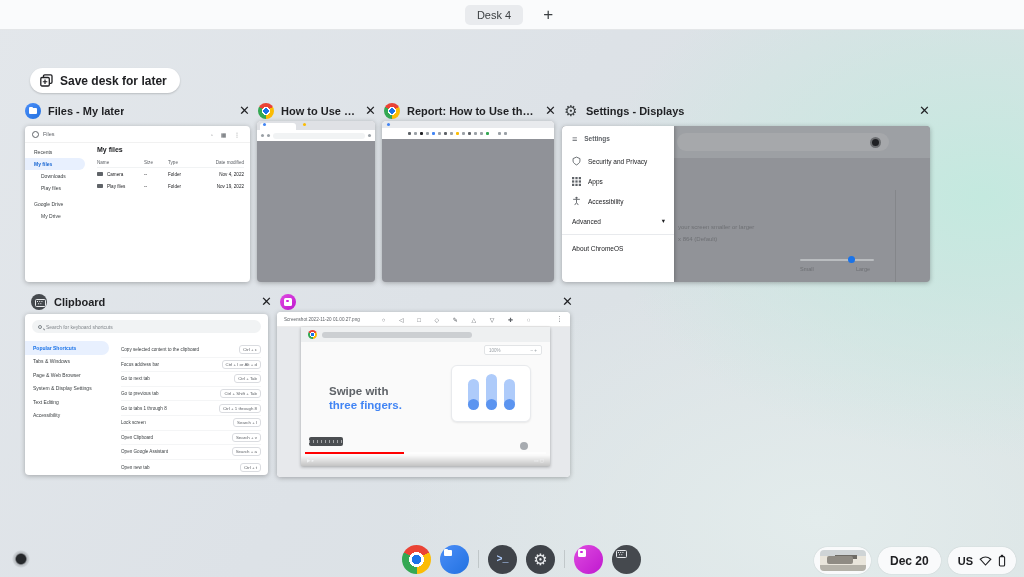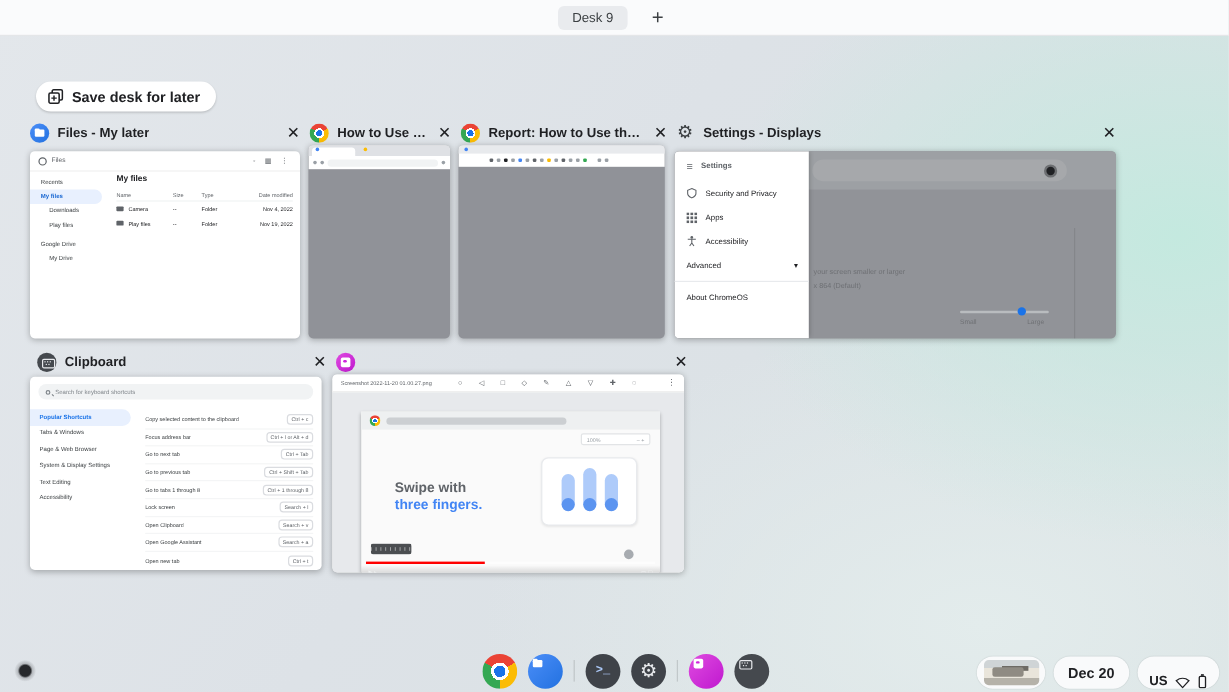--- a/index.html
+++ b/index.html
@@ -102,21 +102,21 @@
   .k-list{position:absolute;left:96px;top:29px;right:7px;}
   .k-row{height:14.6px;display:flex;align-items:center;justify-content:space-between;border-bottom:1px solid #f4f5f6;}
   .k-label{font-size:4.6px;color:#3c4043;white-space:nowrap;overflow:hidden;}
   .k-keys{font-size:4.4px;color:#5f6368;border:1px solid #dadce0;border-radius:3px;padding:1px 3px;white-space:nowrap;flex:none;margin-left:4px;}
   
   .g-toolbar{position:absolute;left:0;top:0;right:0;height:15px;background:#fff;display:flex;align-items:center;padding:0 7px;border-bottom:1px solid #ececec;}
   .g-fname{font-size:4.6px;color:#5f6368;width:78px;white-space:nowrap;overflow:hidden;}
   .g-ticons{flex:1;text-align:center;font-size:6px;color:#5f6368;letter-spacing:6px;}
   .g-more{font-size:7px;color:#5f6368;}
   .g-canvas{position:absolute;left:0;top:15px;right:0;bottom:0;background:#e7e9ec;}
-  .g-img{position:absolute;left:24px;top:16px;width:249px;height:139px;background:#fafafa;box-shadow:0 1px 3px rgba(0,0,0,.3);}
+  .g-img{position:absolute;left:24px;top:0;width:249px;height:139px;background:#fafafa;box-shadow:0 1px 3px rgba(0,0,0,.3);}
   .g-imgbar{position:absolute;left:0;top:0;right:0;height:15px;background:#eef0f1;display:flex;align-items:center;padding:0 7px;gap:5px;}
   .g-blur{height:6px;width:150px;background:#c6c9cd;border-radius:3px;opacity:.85;}
   .g-zoompill{position:absolute;right:8px;top:18px;width:58px;height:10px;background:#fff;border:1px solid #e2e4e6;border-radius:2px;display:flex;align-items:center;justify-content:space-between;padding:0 4px;font-size:4.5px;color:#9aa0a6;}
   .g-cap1{position:absolute;left:28px;top:58px;font-size:11.5px;font-weight:bold;color:#5f6368;}
   .g-cap2{position:absolute;left:28px;top:72px;font-size:11.5px;font-weight:bold;color:#4285f4;}
   .g-card{position:absolute;left:150px;top:38px;width:80px;height:57px;background:#fff;border:1px solid #e8eaed;border-radius:6px;box-shadow:0 1px 2px rgba(0,0,0,.08);display:flex;align-items:center;justify-content:center;gap:7px;}
   .g-bar{width:11px;height:30px;background:#aecbfa;border-radius:6px;position:relative;}
   .g-bar::after{content:"";position:absolute;left:0;bottom:-1px;width:11px;height:11px;border-radius:50%;background:#5b94f0;}
   .g-bar.mid{height:35px;transform:translateY(-2px);}
   .g-badge{position:absolute;left:8px;bottom:20px;width:34px;height:9px;background:rgba(50,54,57,.88);border-radius:2px;background-image:linear-gradient(90deg,rgba(255,255,255,.5) 0 1px,transparent 1px 3px);background-size:4px 3px;background-position:4px 3px;background-repeat:repeat-x;}
@@ -134,30 +134,30 @@
   .terminal-icon.big{line-height:29px;font-size:10px;}
   
   .status{right:8px;top:547px;display:flex;align-items:center;gap:7px;height:27px;}
   .pill{background:rgba(250,251,252,.95);border-radius:14px;height:27px;display:flex;align-items:center;box-shadow:0 0 1px rgba(0,0,0,.25);cursor:pointer;}
   .tote{width:57px;justify-content:center;}
   .tote-img{width:46px;height:21px;border-radius:4px;overflow:hidden;background:linear-gradient(180deg,#cfd4d6 0 30%,#e9e5db 30% 72%,#b5b2a9 72%);position:relative;}
   .tote-img::after{content:"";position:absolute;left:7px;top:6px;width:26px;height:8px;background:#8f8b83;border-radius:2px;box-shadow:6px -3px 0 -2px #6d6a64;}
   .datep{padding:0 12px;font-size:12px;font-weight:bold;color:#202124;}
   .timep{padding:0 9px;gap:5px;font-size:12px;font-weight:bold;color:#202124;}
   .badge{width:15px;height:15px;border-radius:50%;background:#202124;color:#fff;font-size:9px;font-weight:bold;display:flex;align-items:center;justify-content:center;line-height:1;}
-  .inputp{padding:0 10px;gap:6px;font-size:11px;font-weight:bold;color:#202124;align-items:flex-end;}
+  .inputp{padding:0 10px;gap:6px;font-size:11px;font-weight:bold;color:#202124;}
 </style>
 </head>
 <body>
 
 <div>
 
   <div class="abs deskbar">
     <div class="desk-pill">
-      <span>Desk 9</span>
+      <span>Desk 4</span>
     </div>
     <button class="add-desk">+</button>
   </div>
 
   <button class="abs save-desk">
     <svg width="13" height="13" viewBox="0 0 13 13">
       <rect x="3.5" y="0.8" width="8.5" height="8.5" rx="1.2" fill="none" stroke="#202124" stroke-width="1.3"></rect>
       <rect x="0.8" y="3.5" width="8.5" height="8.5" rx="1.2" fill="#fff" stroke="#202124" stroke-width="1.3"></rect>
       <path d="M5 5.5 v4.5 M2.8 7.75 h4.5" stroke="#202124" stroke-width="1.2"></path>
     </svg>

